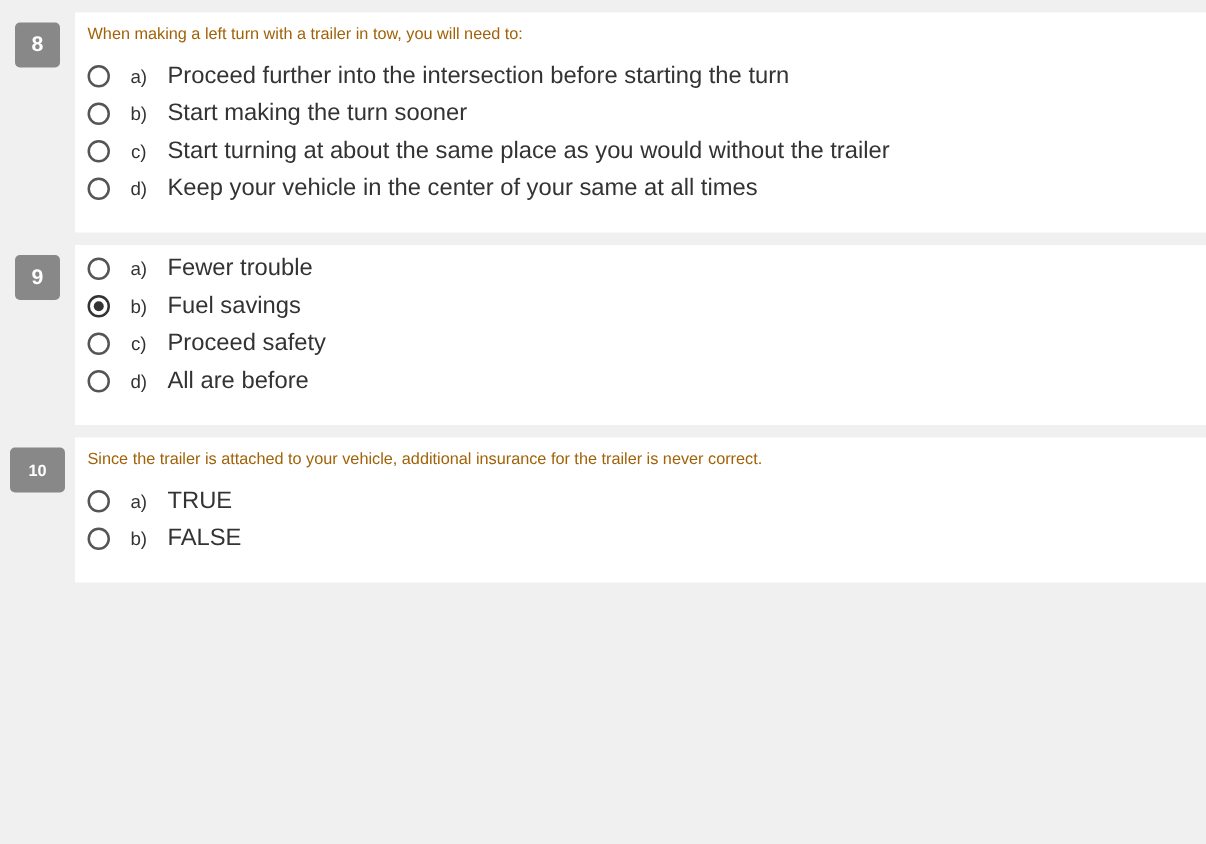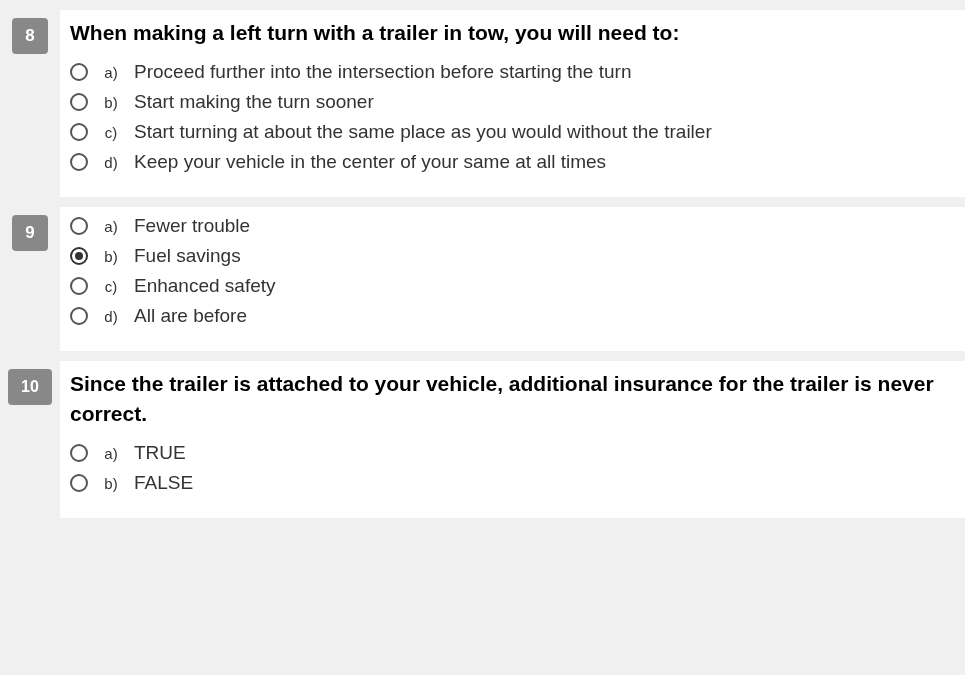--- a/index.html
+++ b/index.html
@@ -52,25 +52,25 @@
     }
 
     .question-content {
       flex: 1;
       padding: 8px 20px 16px 10px;
       background-color: #ffffff;
       margin-right: 0;
     }
 
     .question-text {
-      font-size: 21px;
-      color: #000000;
+      font-size: 13px;
+      color: #a16207;
       margin-bottom: 14px;
       line-height: 1.4;
-      font-weight: 700;
+      font-weight: 400;
     }
 
     .options-list {
       list-style: none;
       padding: 0;
     }
 
     .option-item {
       display: flex;
       align-items: center;
@@ -126,21 +126,21 @@
       display: flex;
       align-items: flex-start;
       justify-content: center;
       padding-top: 8px;
     }
 
     .question-number-box-large {
       background-color: #888;
       color: #fff;
       font-weight: bold;
-      font-size: 16px;
+      font-size: 13px;
       width: 44px;
       height: 36px;
       display: flex;
       align-items: center;
       justify-content: center;
       border-radius: 4px;
     }
   </style>
 </head>
 <body>
@@ -188,21 +188,21 @@
             <span class="option-text">Fewer trouble</span>
           </li>
           <li class="option-item">
             <span class="radio-circle selected"></span>
             <span class="option-label">b)</span>
             <span class="option-text">Fuel savings</span>
           </li>
           <li class="option-item">
             <span class="radio-circle"></span>
             <span class="option-label">c)</span>
-            <span class="option-text">Enhanced safety</span>
+            <span class="option-text">Proceed safety</span>
           </li>
           <li class="option-item">
             <span class="radio-circle"></span>
             <span class="option-label">d)</span>
             <span class="option-text">All are before</span>
           </li>
         </ul>
       </div>
     </div>
     <div class="question-block">

